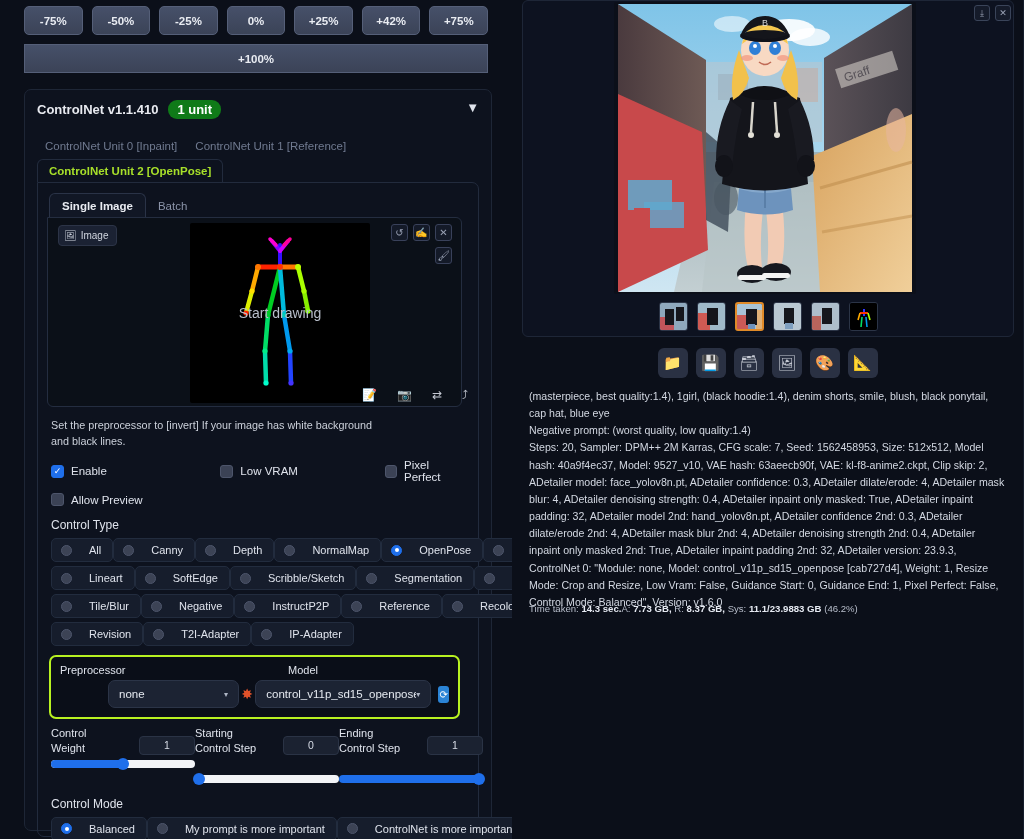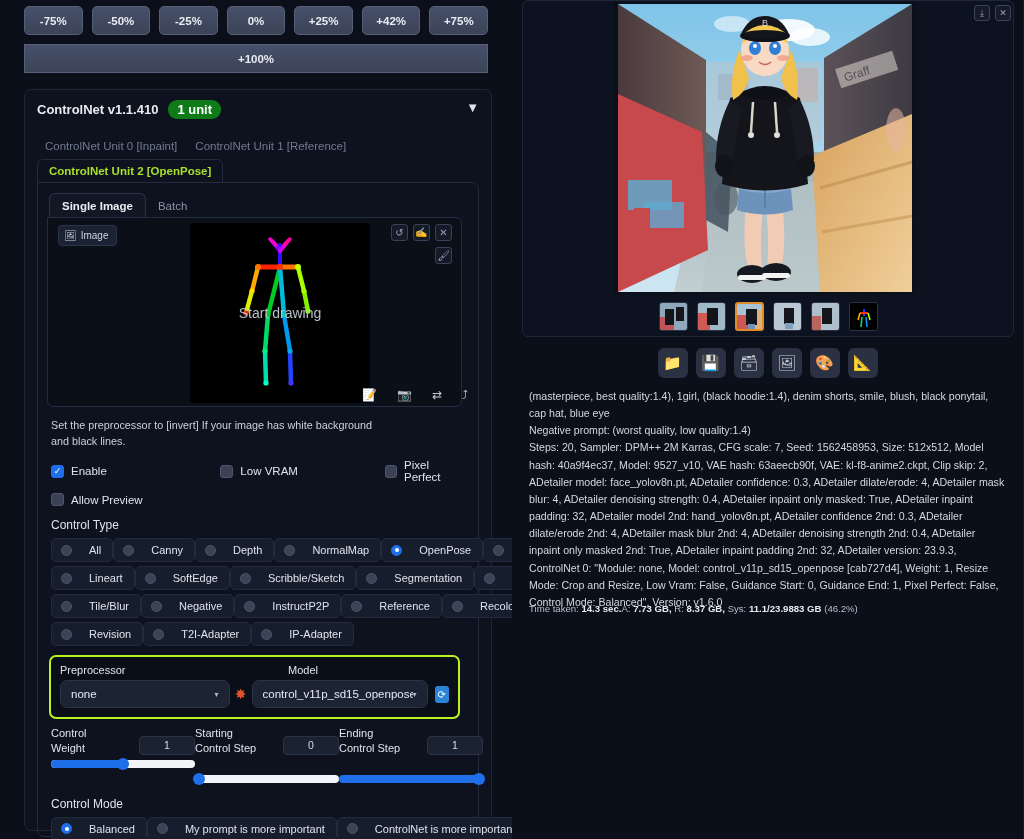--- a/index.html
+++ b/index.html
@@ -202,21 +202,21 @@
   
   .pm-box {
     margin: 9px 2px 0 2px;
     border: 2px solid #b8f221;
     border-radius: 7px;
     padding: 7px 9px 9px 9px;
     background: #0a0e18;
   }
   .pm-labels { display: flex; font-size: 11px; color: #dfe3ec; }
   .pm-l1 { width: 228px; }
-  .pm-row { display: flex; align-items: center; margin-top: 4px; gap: 0; }
+  .pm-row { display: flex; align-items: center; margin-top: 4px; gap: 0; margin-left: 48px; }
   .dd {
     height: 28px; border-radius: 7px;
     background: #1c2333; border: 1px solid #2b3447;
     display: flex; align-items: center; justify-content: space-between;
     padding: 0 10px; font-size: 11.5px; color: #e5e9f0;
     cursor: pointer;
   }
   .dd-pre { width: 196px; }
   .dd-mod { width: 190px; }
   .dd-arrow { font-size: 8px; color: #aeb5c4; }

